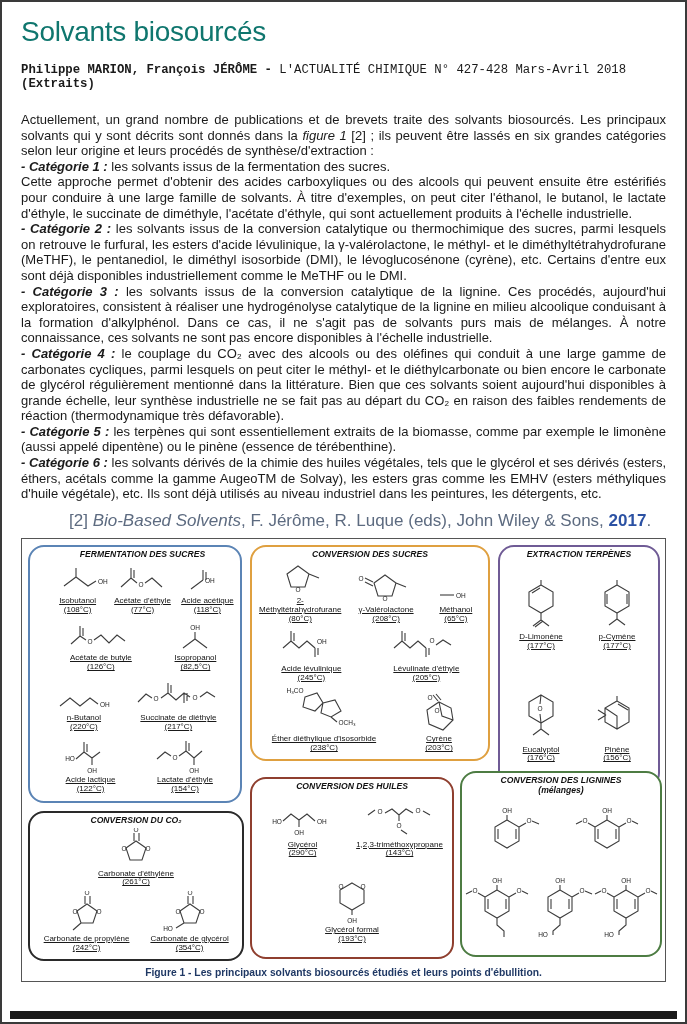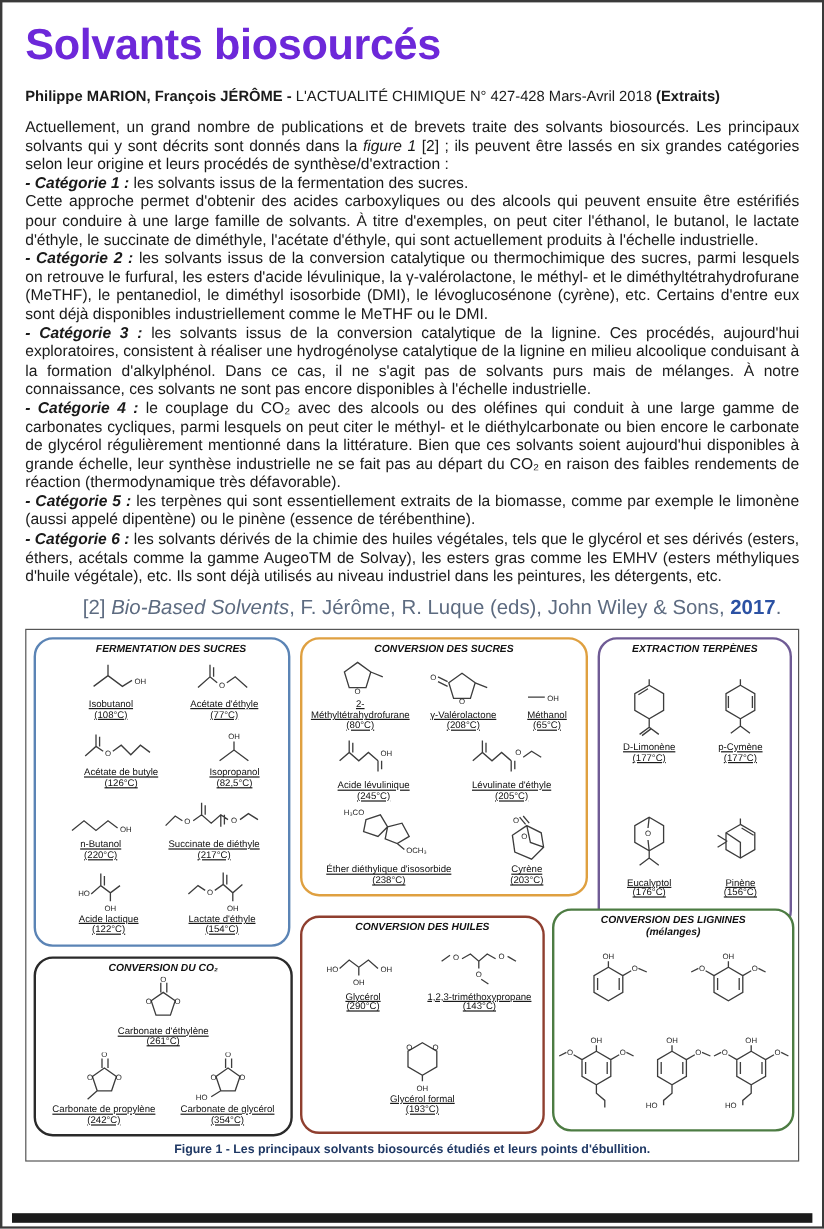--- a/index.html
+++ b/index.html
@@ -1,20 +1,20 @@
 <!DOCTYPE html>
 <html><head>
 <meta charset="utf-8">
 <style>
   html,body{margin:0;padding:0;background:#e8e8e8;}
   .page{position:relative;width:687px;height:1024px;background:#fff;border:2px solid #3a3a3a;
         box-sizing:border-box;padding:8px 19px 0;overflow:hidden;
         font-family:"Liberation Sans",sans-serif;color:#1a1a1a;}
-  h1{font-size:36px;font-weight:bold;color:#6d28d9;margin:6px 0 15px;letter-spacing:-0.3px;}
-  .byline{font-size:12.3px;margin:0 0 11px;}
+  h1{font-size:28px;font-weight:normal;color:#0f766e;margin:6px 0 15px;letter-spacing:-0.3px;}
+  .byline{font-size:12.3px;margin:0 0 21px;font-family:Liberation Mono, monospace;}
   .b{font-weight:bold;}
   .it{font-style:italic;}
   .body-text p{margin:0;font-size:13px;line-height:15.6px;text-align:justify;}
   .lead{font-weight:bold;font-style:italic;}
   .em{font-style:italic;}
   .ref{margin:9px 0 7px 48px;font-size:17px;color:#5d6b80;}
   .ref .year{font-weight:bold;color:#2b51a3;font-style:normal;}
   .figure{position:relative;height:442px;border:1px solid #555;margin-top:2px;background:#fff;}
   .fig-box{position:absolute;border:2px solid;border-radius:16px;background:#fff;
            box-sizing:border-box;padding:3px 3px 1px;}
@@ -68,20 +68,30 @@
             <div class="mol" style="width: 36%;">
               <div>
                 <svg viewBox="0 0 60 34" width="60" height="34">
                   <path d="M8,24 L18,15 L24,20 M32,20 L39,15 L49,24 M18,15 L18,5 M21,15 L21,7" fill="none" stroke="#3d3d3d" stroke-width="1.1"></path>
                   <text x="28" y="24" text-anchor="middle" font-size="6.5" fill="#222">O</text>
                 </svg>
               </div>
               <div>Acétate d'éthyle</div>
               <div>(77°C)</div>
             </div>
+            <div class="mol" style="width: 30%;">
+              <div>
+                <svg viewBox="0 0 56 32" width="56" height="32">
+                  <path d="M12,24 L24,15 M24,15 L24,5 M27,15 L27,7" fill="none" stroke="#3d3d3d" stroke-width="1.1"></path>
+                  <text x="26" y="18" text-anchor="start" font-size="6.5" fill="#222">OH</text>
+                </svg>
+              </div>
+              <div>Acide acétique</div>
+              <div>(118°C)</div>
+            </div>
             <div class="mol" style="width: 40%;">
               <div>
                 <svg viewBox="0 0 68 34" width="68" height="34">
                   <path d="M4,24 L13,16 L19,20 M27,20 L34,15 L42,23 L50,15 L58,21 M13,16 L13,6 M16,16 L16,8" fill="none" stroke="#3d3d3d" stroke-width="1.1"></path>
                   <text x="23" y="24" text-anchor="middle" font-size="6.5" fill="#222">O</text>
                 </svg>
               </div>
               <div>Acétate de butyle</div>
               <div>(126°C)</div>
             </div>

